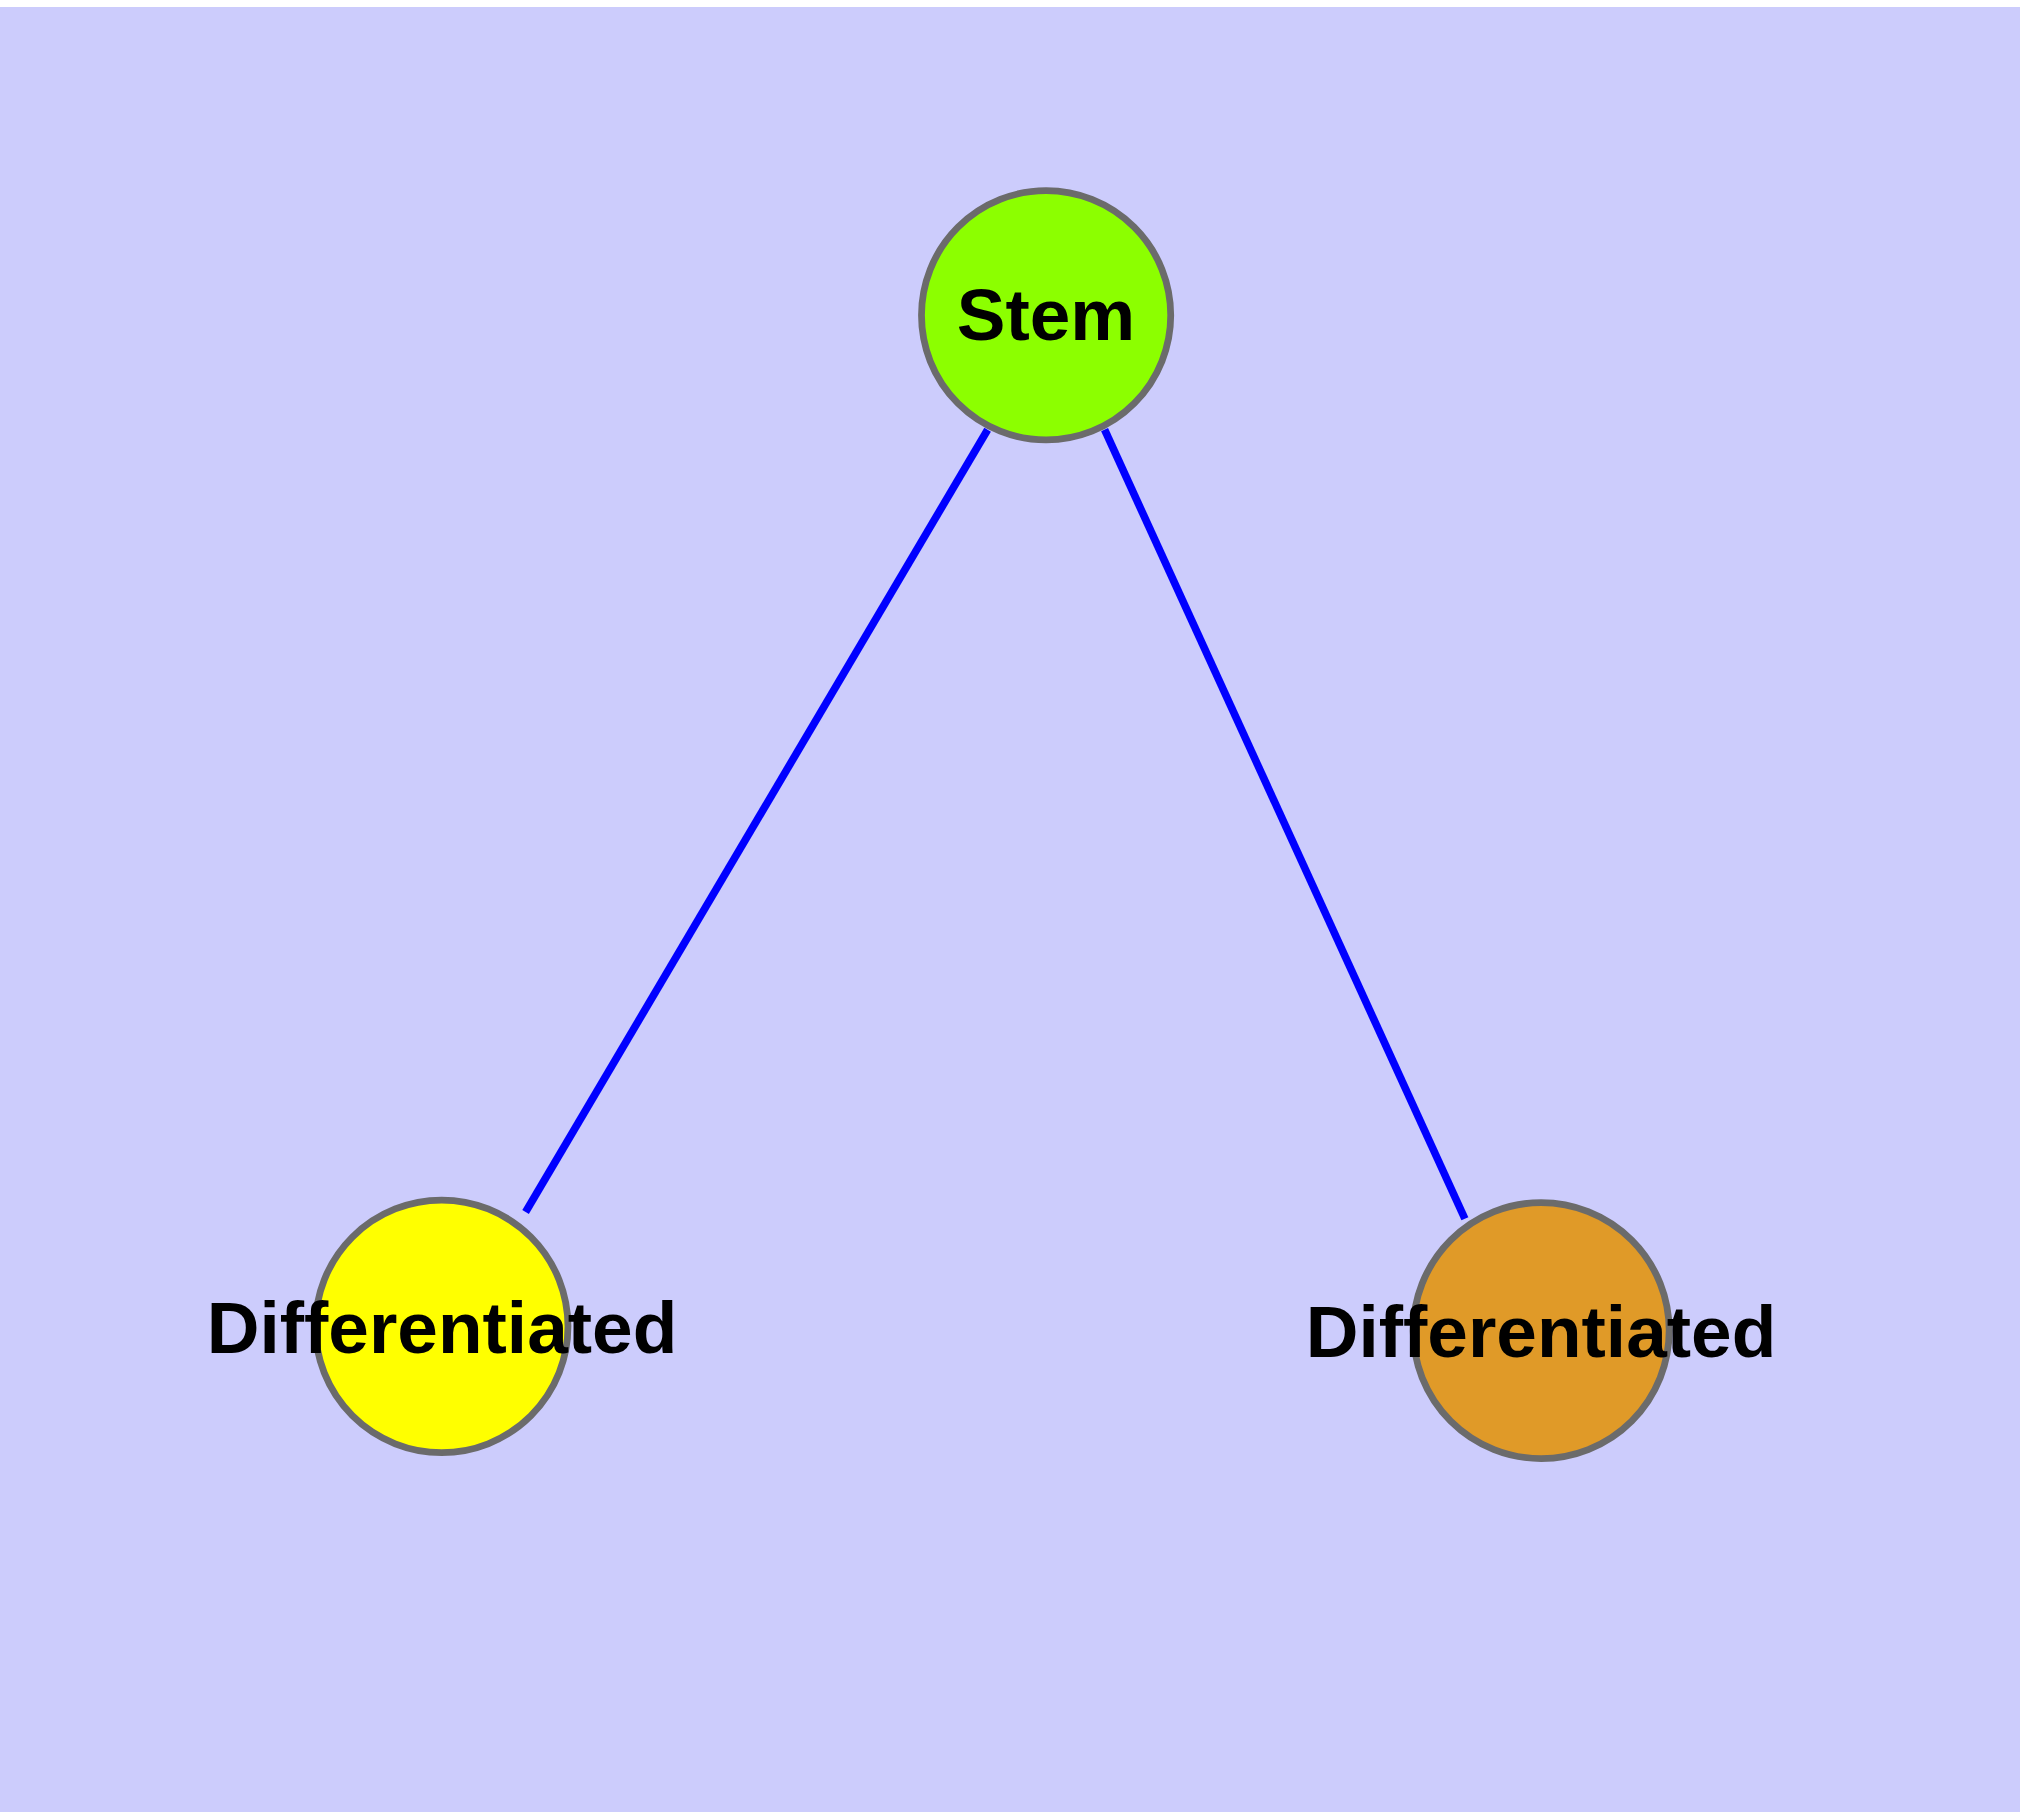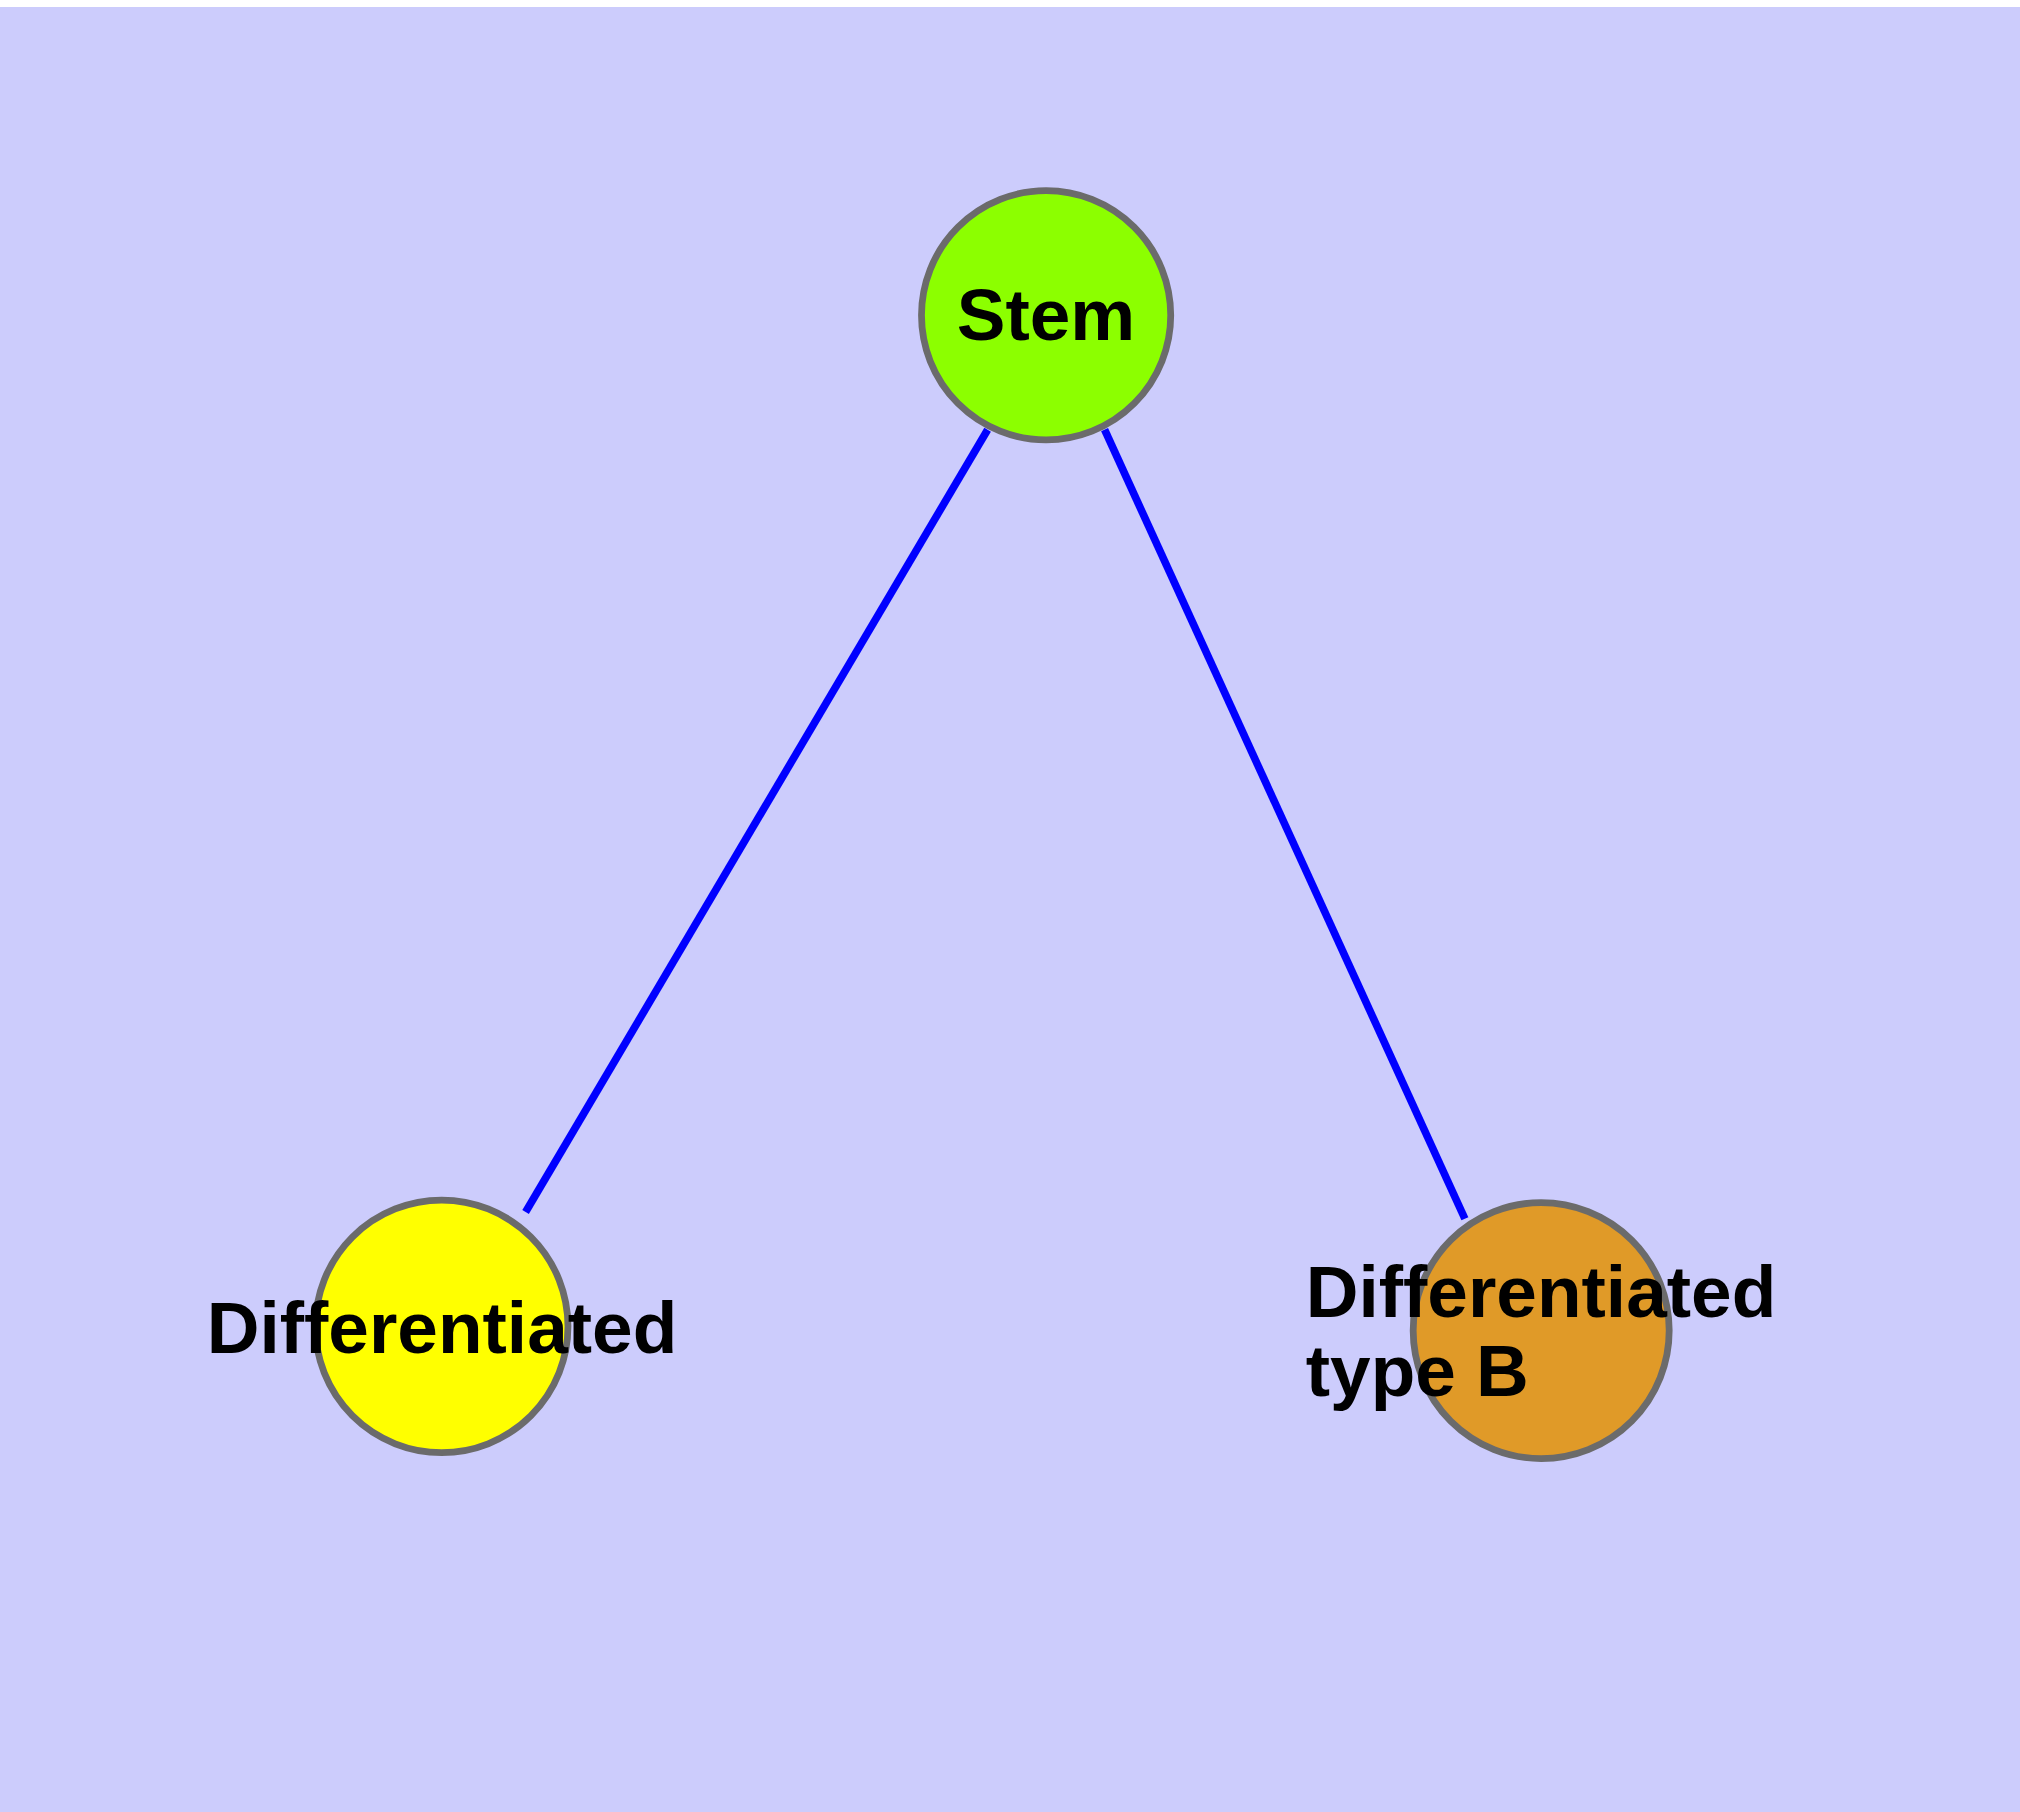--- a/index.html
+++ b/index.html
@@ -28,21 +28,21 @@
   }
   #graph-svg {
     position: absolute;
     left: 0;
     top: 0;
     width: 2021px;
     height: 1812px;
   }
   .node-label {
     position: absolute;
-    text-align: left;
+    text-align: right;
     font-family: "Liberation Sans", sans-serif;
     font-weight: bold;
     color: #000000;
     white-space: nowrap;
     line-height: 1.08;
     pointer-events: none;
     transform: translate(-50%, -50%);
   }
   .node-label.stem-label {
     font-size: 73px;
@@ -72,16 +72,15 @@
   <div class="node-label stem-label" style="left:1046px; top:315px;">
     <div>Stem</div>
   </div>
 
   <div class="node-label leaf-label" style="left:442px; top:1328px;">
     <div>Differentiated</div>
   </div>
 
   <div class="node-label leaf-label" style="left:1541px; top:1332px;">
     <div>Differentiated</div>
-    <div>type B</div>
   </div>
 </div>
 
 
 </body></html>

